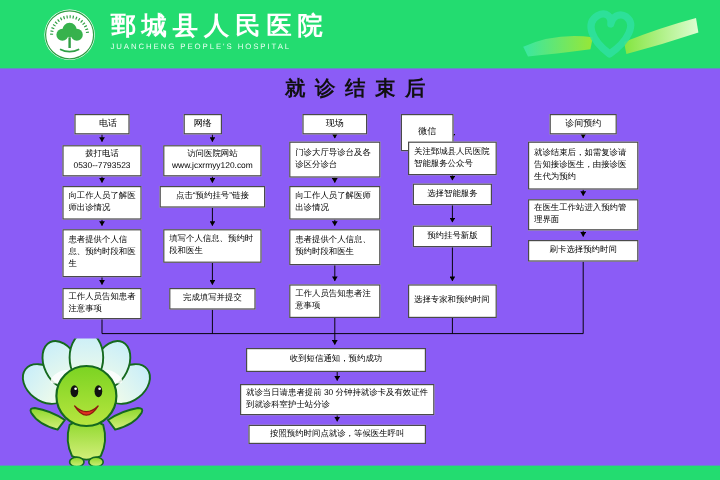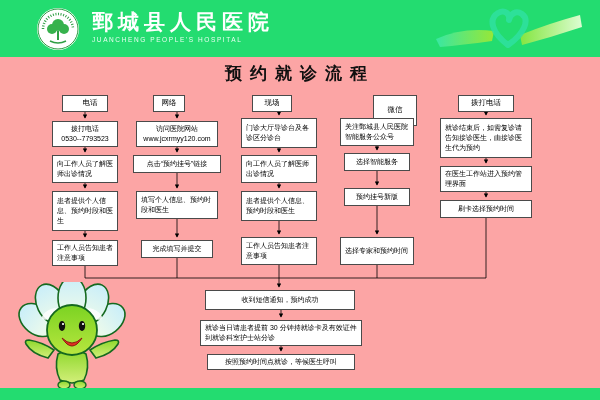--- a/index.html
+++ b/index.html
@@ -1,21 +1,21 @@
 <!DOCTYPE html>
 <html style="--band-green: #23dc70; --box-border: #4a4a4a; --ribbon-teal: #35e8a8; --ribbon-lime: #8fe63b; --mascot-green: #7bd322;"><head>
 <meta charset="utf-8">
 <style>
   :root{
     --band-green:#23dc70;
     --box-border:#4a4a4a;
   }
   html,body{margin:0;padding:0;}
   body{font-family:"Liberation Sans","DejaVu Sans",sans-serif;background:#cfcfcf;}
-  .poster{position:relative;width:600px;height:400px;background:#fca5a5;overflow:hidden;margin:0 auto;}
+  .poster{position:relative;width:600px;height:400px;background:#8b5cf6;overflow:hidden;margin:0 auto;}
   
   .band-top{position:absolute;left:0;top:0;width:600px;height:57px;background:var(--band-green);}
   .logo{position:absolute;left:36px;top:7px;width:44px;height:44px;}
   .hname{position:absolute;left:92px;top:10px;color:#ffffff;}
   .hname .cn{font-size:21px;font-weight:bold;letter-spacing:5px;line-height:24px;}
   .hname .en{font-size:6.5px;letter-spacing:1.6px;color:#eafff2;margin-top:2px;}
   .ribbon{position:absolute;left:432px;top:1px;width:152px;height:55px;}
   
   .title{position:absolute;left:0;top:62px;width:600px;text-align:center;
          font-size:17px;font-weight:bold;letter-spacing:8px;color:#101010;}
@@ -60,21 +60,21 @@
           <stop offset="0" stop-color="#8fe63b" stop-opacity="0.95"></stop>
             <stop offset="1" stop-color="#e7ffd8"></stop>
         </linearGradient>
       </defs>
       <path d="M4 38 Q30 26 62 30 L60 40 Q30 44 8 46 Z" fill="url(#rg1)" opacity="0.9"></path>
       <path d="M88 34 Q118 22 148 14 L150 26 Q120 36 90 44 Z" fill="url(#rg2)" opacity="0.95"></path>
       <path d="M76 44 C60 32 56 18 66 12 C73 8 78 13 77 19 C78 13 84 9 90 13 C98 19 92 33 76 44 Z" fill="none" stroke="#2fe0a0" stroke-width="6" stroke-linejoin="round" opacity="0.85"></path>
     </svg>
   </div>
 
-  <div class="title">预约就诊流程</div>
+  <div class="title">就诊结束后</div>
 
   <svg class="arrows" viewBox="0 0 600 400">
     <defs>
       <marker id="ah" markerWidth="6" markerHeight="6" refX="4.5" refY="3" orient="auto">
         <path d="M0,0 L5,3 L0,6 Z" fill="#000"></path>
       </marker>
     </defs>
     <g stroke="#000" stroke-width="0.8" fill="none">
       <line x1="85" y1="112" x2="85" y2="118" marker-end="url(#ah)"></line>
       <line x1="85" y1="147" x2="85" y2="152" marker-end="url(#ah)"></line>
@@ -102,23 +102,23 @@
       <line x1="486" y1="218" x2="486" y2="278"></line>
       <line x1="85" y1="278" x2="486" y2="278"></line>
       <line x1="279" y1="278" x2="279" y2="287" marker-end="url(#ah)"></line>
       <line x1="281" y1="310" x2="281" y2="317" marker-end="url(#ah)"></line>
       <line x1="281" y1="346" x2="281" y2="351" marker-end="url(#ah)"></line>
     </g>
   </svg>
 
   <div class="fbox fhead" style="left:62px;top:95px;width:46px;height:17px;padding-left:12px;">电话</div>
   <div class="fbox fhead" style="left:153px;top:95px;width:32px;height:17px;">网络</div>
-  <div class="fbox fhead" style="left:252px;top:95px;width:40px;height:17px;">现场</div>
-  <div class="fbox fhead" style="left:373px;top:95px;width:44px;height:31px;">微信</div>
-  <div class="fbox fhead" style="left:458px;top:95px;width:56px;height:17px;">拨打电话</div>
+  <div class="fbox fhead" style="left:252px;top:95px;width:54px;height:17px;">现场</div>
+  <div class="fbox fhead" style="left:334px;top:95px;width:44px;height:31px;">微信</div>
+  <div class="fbox fhead" style="left:458px;top:95px;width:56px;height:17px;">诊间预约</div>
 
   <div class="fbox" style="left:52px;top:121px;width:66px;height:26px;">拨打电话
 0530--7793523</div>
   <div class="fbox ta-l" style="left:52px;top:155px;width:66px;height:28px;">向工作人员了解医师出诊情况</div>
   <div class="fbox ta-l" style="left:52px;top:191px;width:66px;height:40px;">患者提供个人信息、预约时段和医生</div>
   <div class="fbox ta-l" style="left:52px;top:240px;width:66px;height:26px;">工作人员告知患者注意事项</div>
 
   <div class="fbox" style="left:136px;top:121px;width:82px;height:26px;">访问医院网站
 www.jcxrmyy120.com</div>
   <div class="fbox" style="left:133px;top:155px;width:88px;height:18px;">点击“预约挂号”链接</div>

